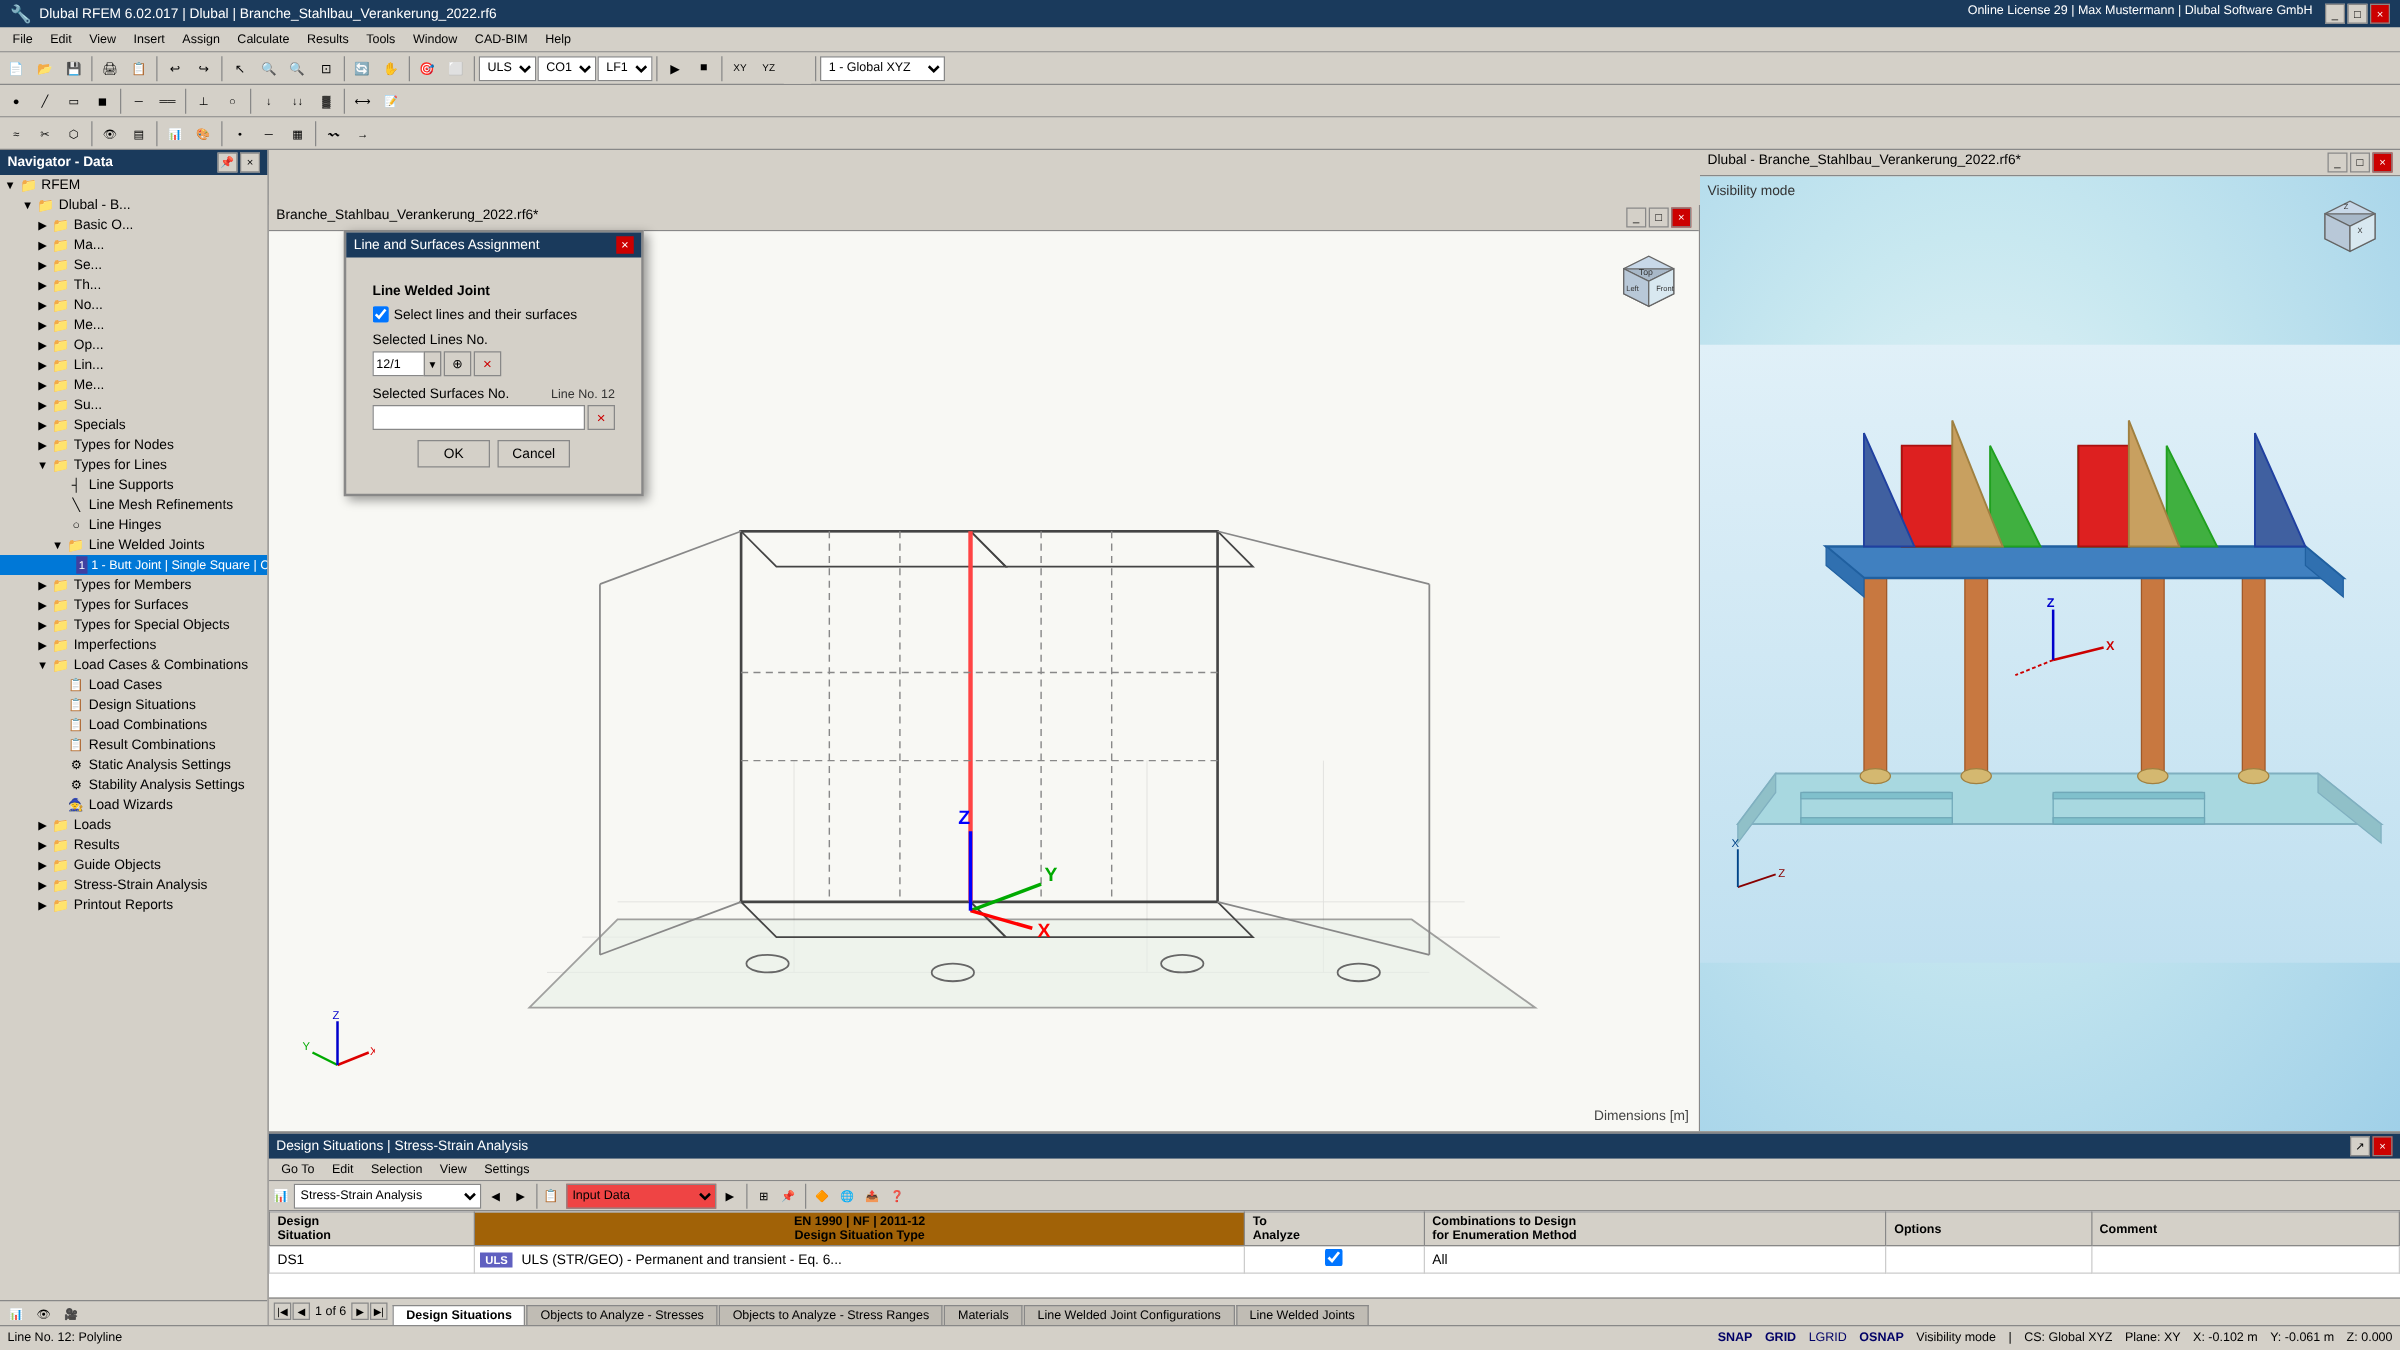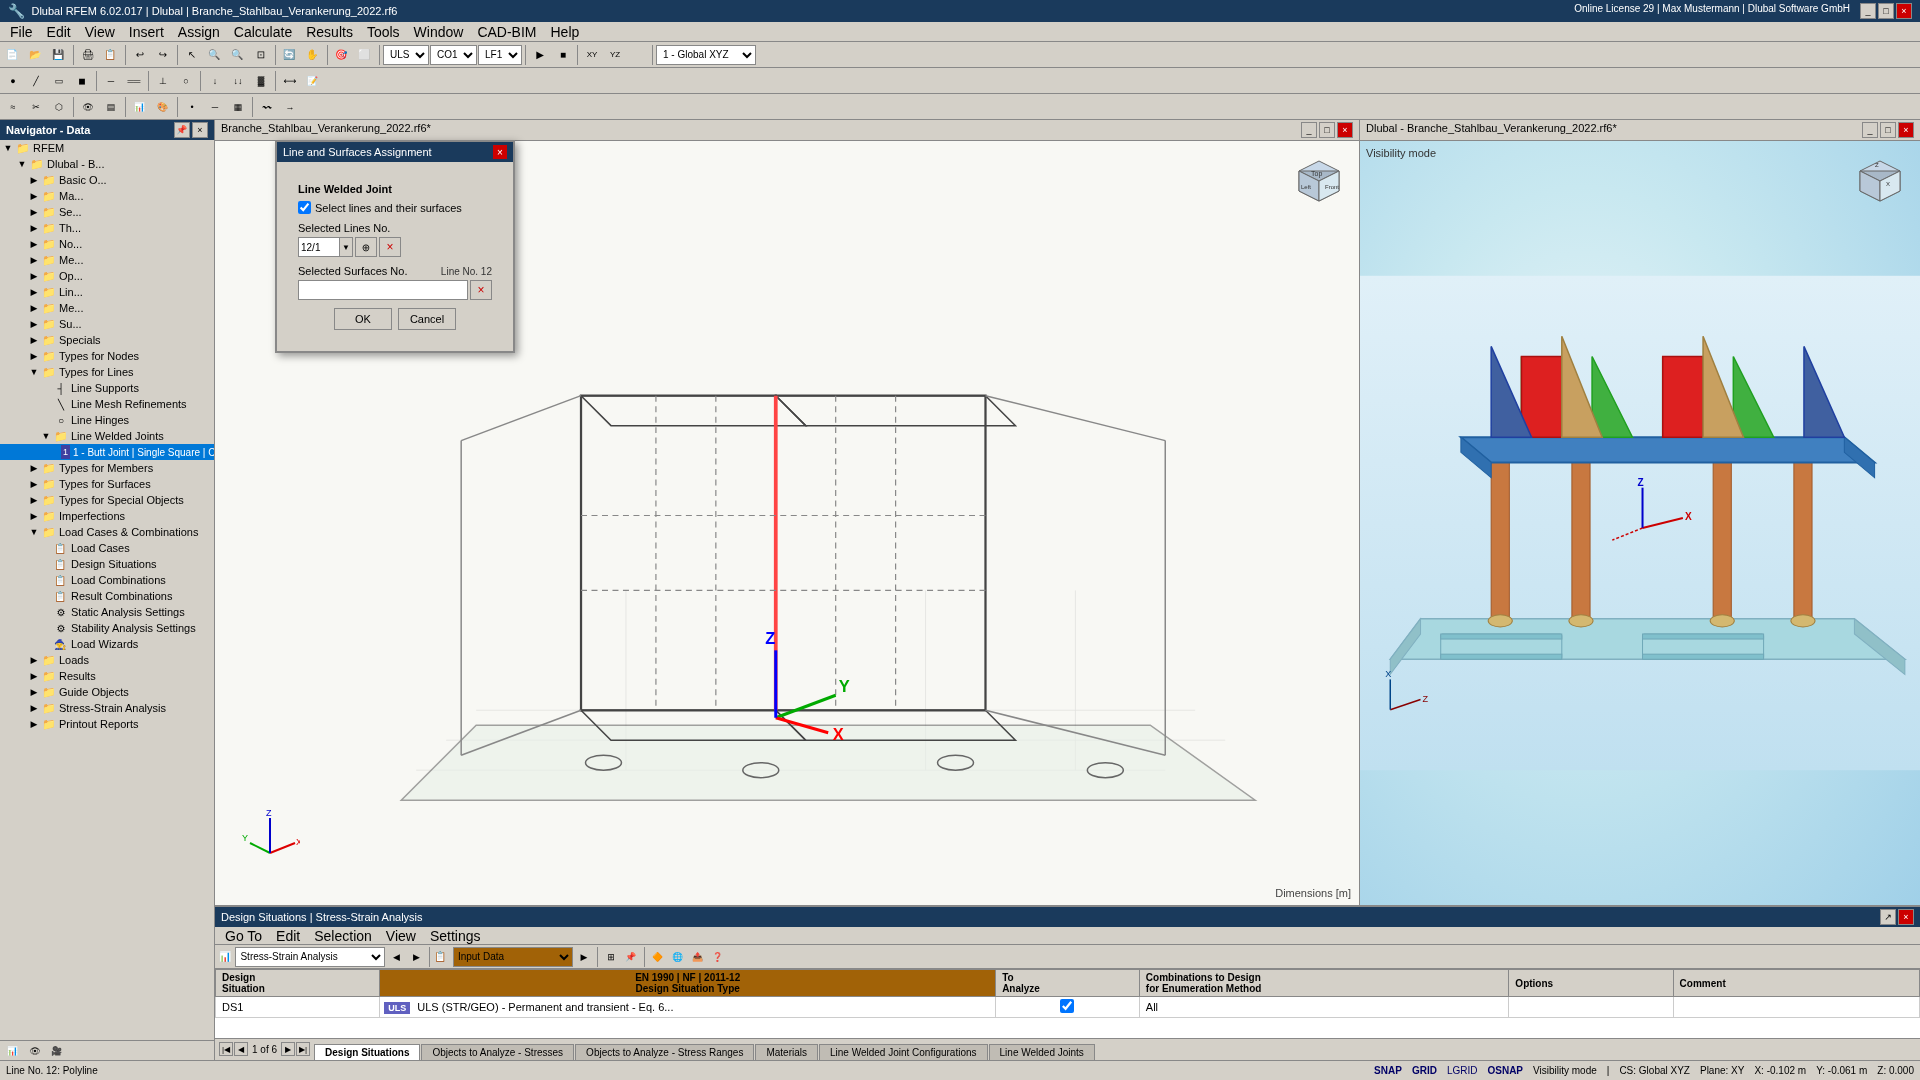--- a/index.html
+++ b/index.html
@@ -6,21 +6,21 @@
     body { font-family: 'Segoe UI', Tahoma, Geneva, Verdana, sans-serif; font-size: 11px; background: #d4d0c8; overflow: hidden; width: 1920px; height: 1080px; }
     
     
     .title-bar { background: #1a3a5c; color: white; height: 22px; display: flex; align-items: center; justify-content: space-between; padding: 0 8px; font-size: 11px; }
     .title-bar-left { display: flex; align-items: center; gap: 6px; }
     .title-bar-controls { display: flex; gap: 2px; }
     .title-btn { width: 16px; height: 16px; background: #d4d0c8; border: 1px solid #888; font-size: 9px; cursor: pointer; display: flex; align-items: center; justify-content: center; }
     
     
     .menu-bar { background: #d4d0c8; height: 20px; display: flex; align-items: center; border-bottom: 1px solid #888; padding: 0 4px; gap: 2px; }
-    .menu-item { padding: 2px 6px; cursor: pointer; font-size: 14px; }
+    .menu-item { padding: 2px 6px; cursor: pointer; font-size: 10px; }
     
     
     .toolbar-row { background: #d4d0c8; height: 26px; display: flex; align-items: center; border-bottom: 1px solid #888; padding: 0 2px; gap: 1px; flex-wrap: nowrap; overflow: hidden; }
     .tb-btn { width: 22px; height: 22px; background: #d4d0c8; border: 1px solid transparent; cursor: pointer; display: flex; align-items: center; justify-content: center; font-size: 10px; }
     .tb-separator { width: 1px; height: 20px; background: #888; margin: 0 2px; }
     .tb-combo { height: 20px; font-size: 10px; background: white; border: 1px solid #888; padding: 0 2px; }
     
     
     .navigator { width: 215px; background: #d4d0c8; border-right: 1px solid #888; display: flex; flex-direction: column; overflow: hidden; }
     .nav-header { background: #1a3a5c; color: white; padding: 2px 6px; font-size: 11px; font-weight: bold; display: flex; justify-content: space-between; align-items: center; }
@@ -401,21 +401,21 @@
     <div class="nav-bottom">
       <button class="tb-btn" style="font-size:9px; width:18px; height:18px;">📊</button>
       <button class="tb-btn" style="font-size:9px; width:18px; height:18px;">👁</button>
       <button class="tb-btn" style="font-size:9px; width:18px; height:18px;">🎥</button>
     </div>
   </div>
 
   <div class="content-area">
     <div class="views-area">
 
-      <div style="flex:1; display:flex; flex-direction:column; position:relative; border-right:1px solid #888;">
+      <div style="flex:1; display:flex; flex-direction:column; position:relative; border-right:1px solid #888;margin-top:44px;">
         <div class="view-header">
           <span>Branche_Stahlbau_Verankerung_2022.rf6*</span>
           <div style="display:flex;gap:2px;">
             <button class="title-btn">_</button>
             <button class="title-btn">□</button>
             <button class="title-btn" style="background:#c00;color:white;">×</button>
           </div>
         </div>
 
         <div style="flex:1; background: #f8f8f4; position:relative; overflow:hidden;">
@@ -664,21 +664,21 @@
 
       <div style="background:#d4d0c8; height:24px; display:flex; align-items:center; padding:0 4px; gap:2px; border-bottom:1px solid #888;">
         <span style="font-size:10px; margin-right:2px;">📊</span>
         <select style="height:20px; font-size:10px; background:white; border:1px solid #888; width:150px;">
           <option>Stress-Strain Analysis</option>
         </select>
         <button class="tb-btn" style="width:18px;height:18px;font-size:9px;">◀</button>
         <button class="tb-btn" style="width:18px;height:18px;font-size:9px;">▶</button>
         <div class="tb-separator"></div>
         <span style="font-size:10px; margin-right:4px;">📋</span>
-        <select style="height:20px; font-size:10px; background:#a16207; border:1px solid #888; width:120px;">
+        <select style="height:20px; font-size:10px; background:#ef4444; border:1px solid #888; width:120px;">
           <option>Input Data</option>
         </select>
         <button class="tb-btn" style="width:18px;height:18px;font-size:9px;">▶</button>
         <div class="tb-separator"></div>
         <button class="tb-btn" style="width:18px;height:18px;font-size:9px;">⊞</button>
         <button class="tb-btn" style="width:18px;height:18px;font-size:9px;">📌</button>
         <div class="tb-separator"></div>
         <button class="tb-btn" style="width:18px;height:18px;font-size:9px;">🔶</button>
         <button class="tb-btn" style="width:18px;height:18px;font-size:9px;">🌐</button>
         <button class="tb-btn" style="width:18px;height:18px;font-size:9px;">📤</button>

